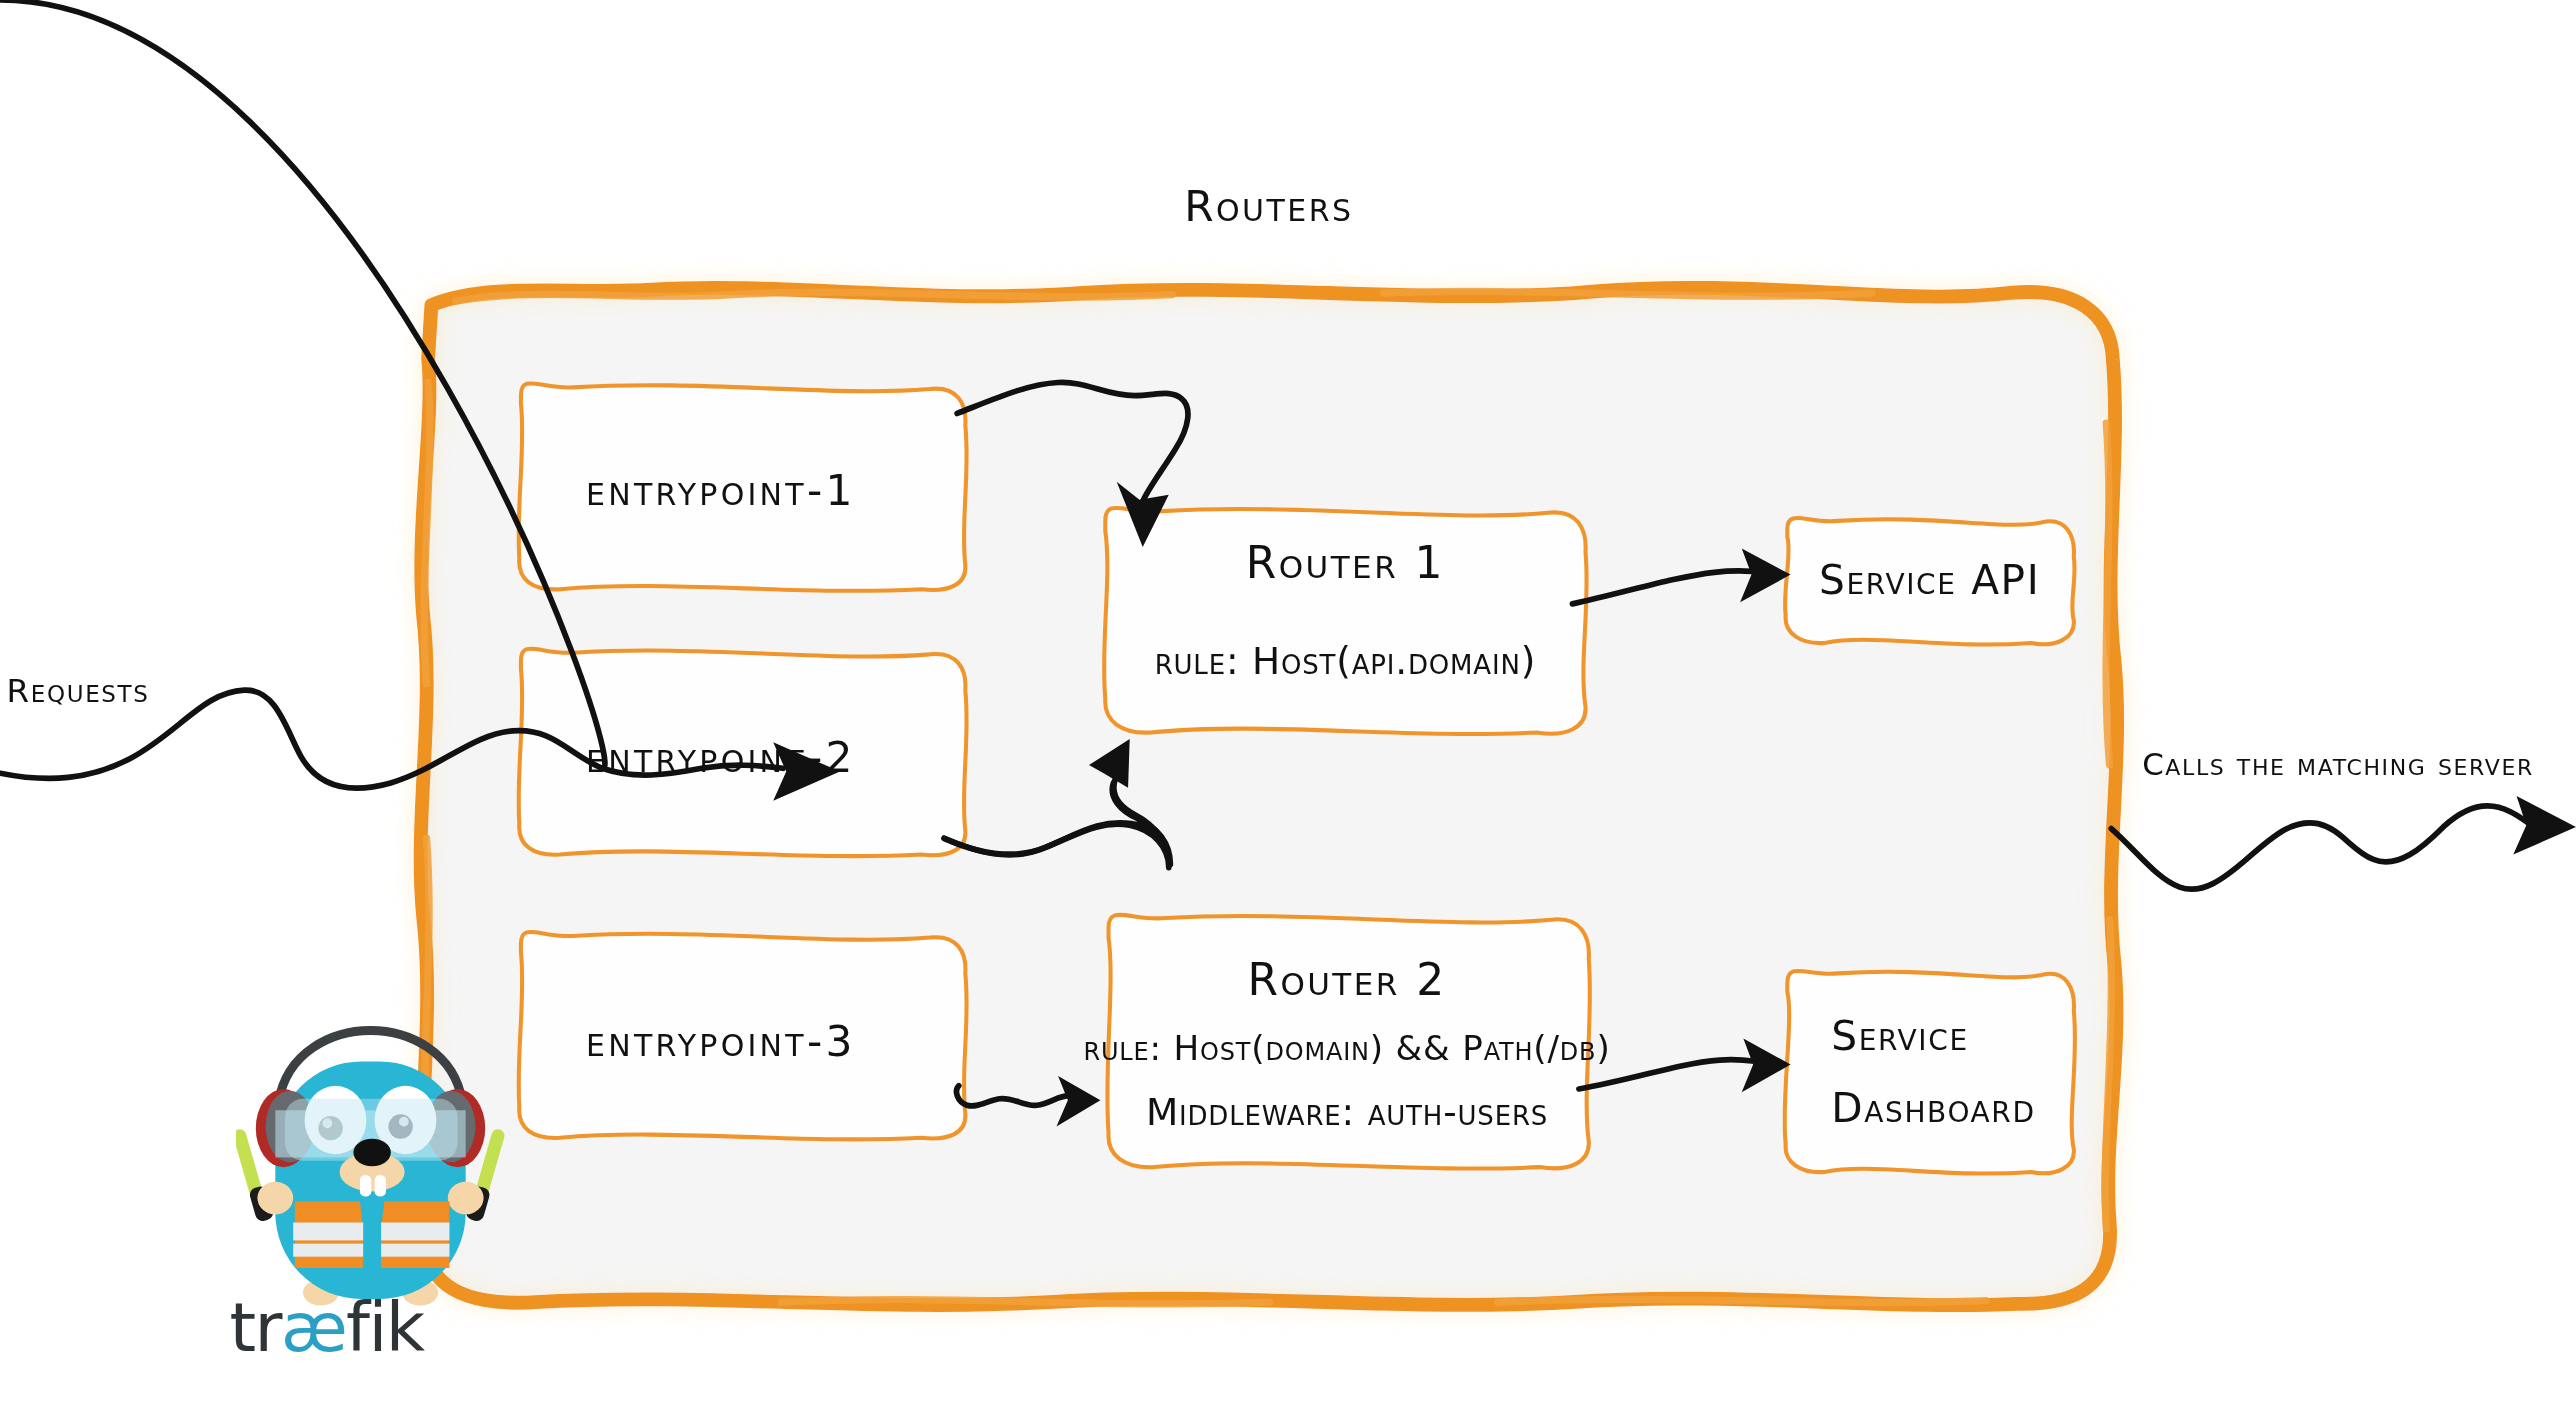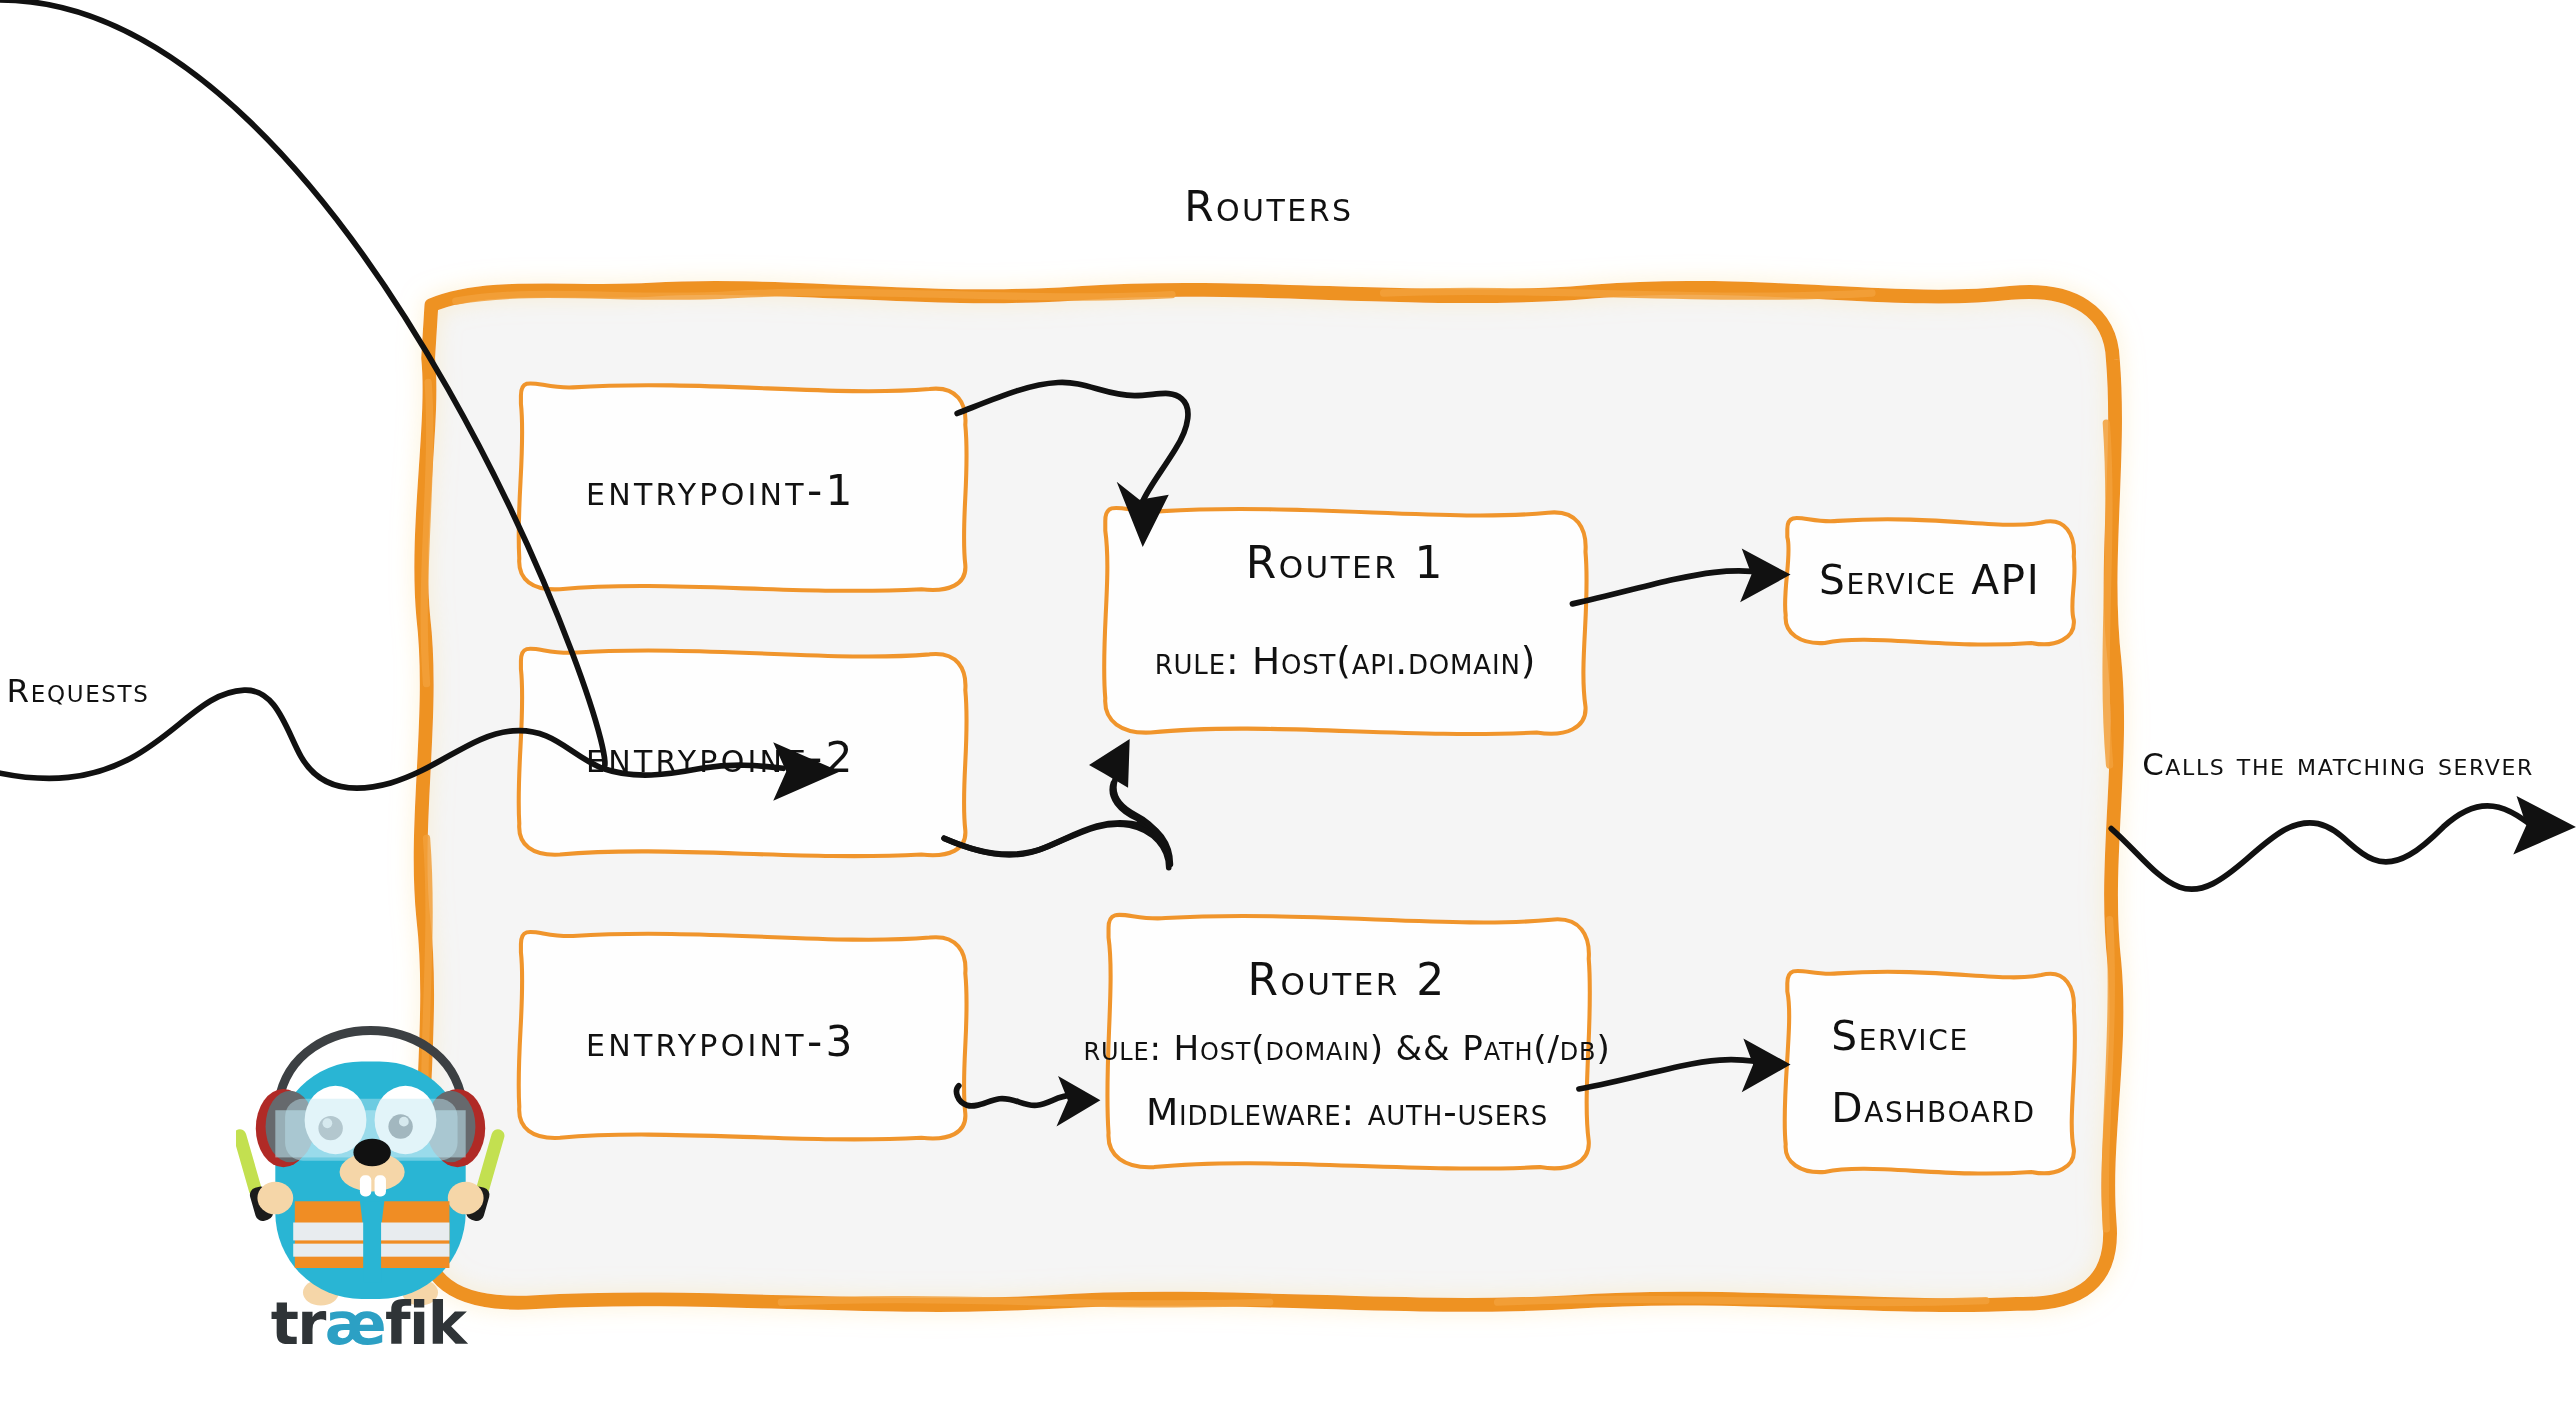--- a/index.html
+++ b/index.html
@@ -35,28 +35,27 @@
   .stroke-thick{fill:none;stroke:#ee9224;stroke-width:17;stroke-linecap:round;stroke-linejoin:round;}
   .stroke-thick2{fill:none;stroke:#f2a03a;stroke-width:9;stroke-linecap:round;stroke-linejoin:round;opacity:.85;}
   .stroke-thin{fill:none;stroke:#f0952c;stroke-width:5;stroke-linecap:round;stroke-linejoin:round;}
   .ink{fill:none;stroke:#111;stroke-width:7;stroke-linecap:round;stroke-linejoin:round;}
   .ink-head{fill:#111;stroke:none;}
 
   
   .logo-wrap{position:absolute;left:236px;top:1024px;width:269px;height:384px;}
   .wordmark{
     position:absolute;left:-6.5px;top:270px;width:277px;
-    text-align:center;
+    text-align:left;
     font-family:"DejaVu Sans", sans-serif;
-    font-size:59px;
+    font-size:68px;
     letter-spacing:-1.6px;
     color:#2f3437;
     line-height:1;
     user-select:none;
-    font-weight:bold;
   }
   .wordmark .ae{color:#2ca0c4;}
 </style>
 </head>
 <body>
 
 <div class="stage">
 
   <svg class="layer" viewBox="0 0 3165 1730">
     <defs>

